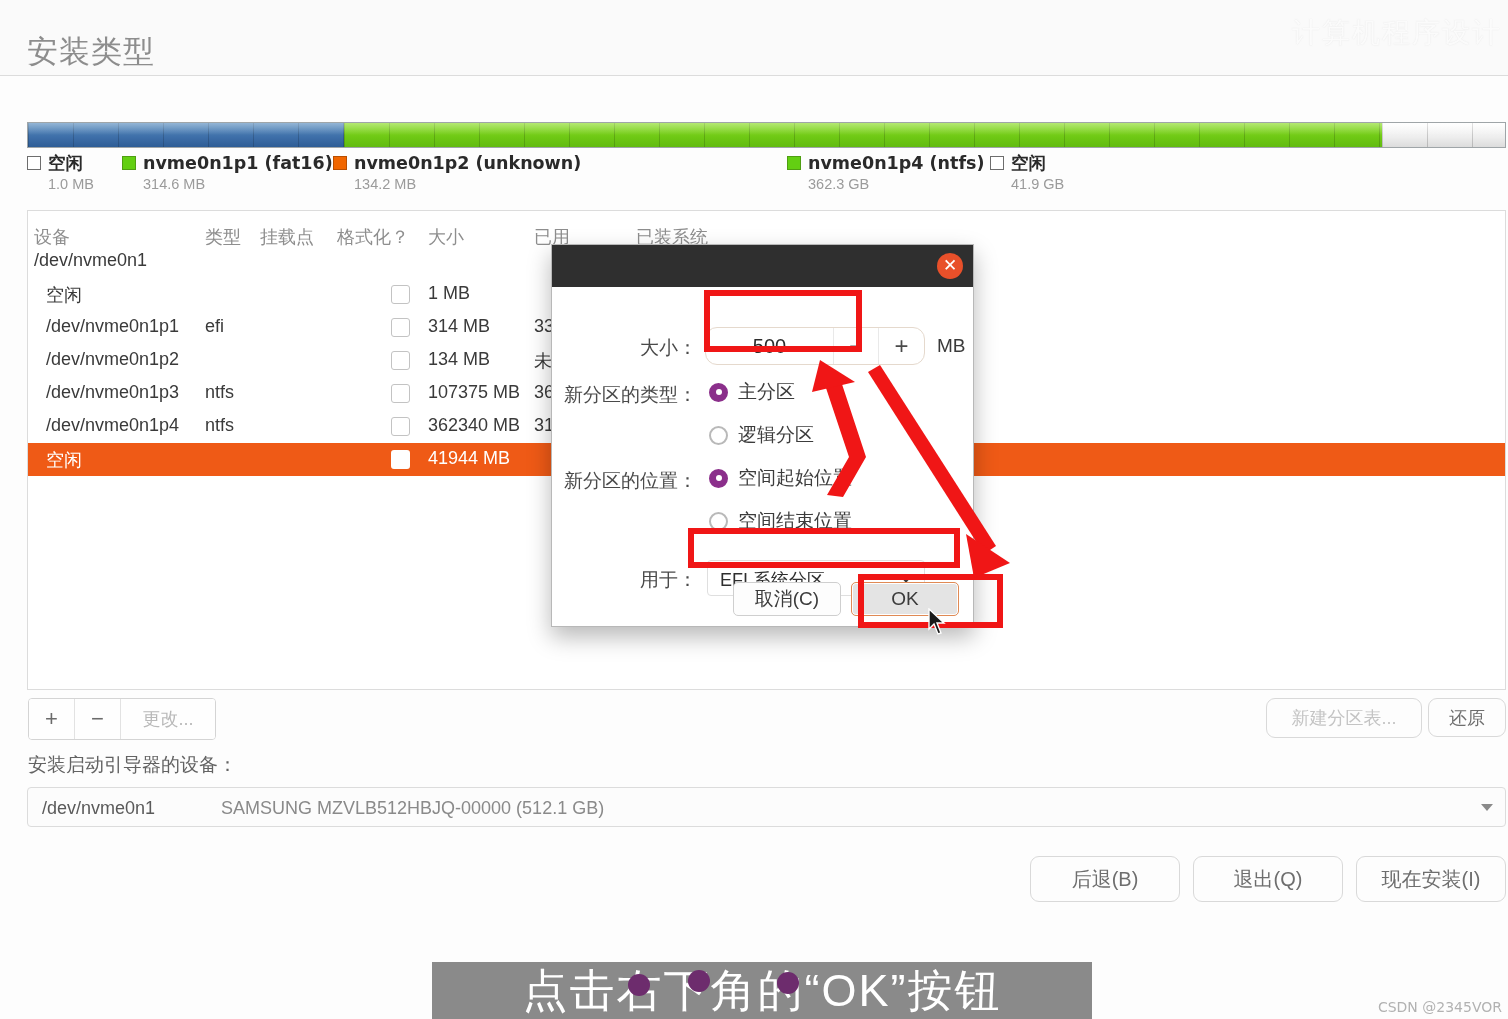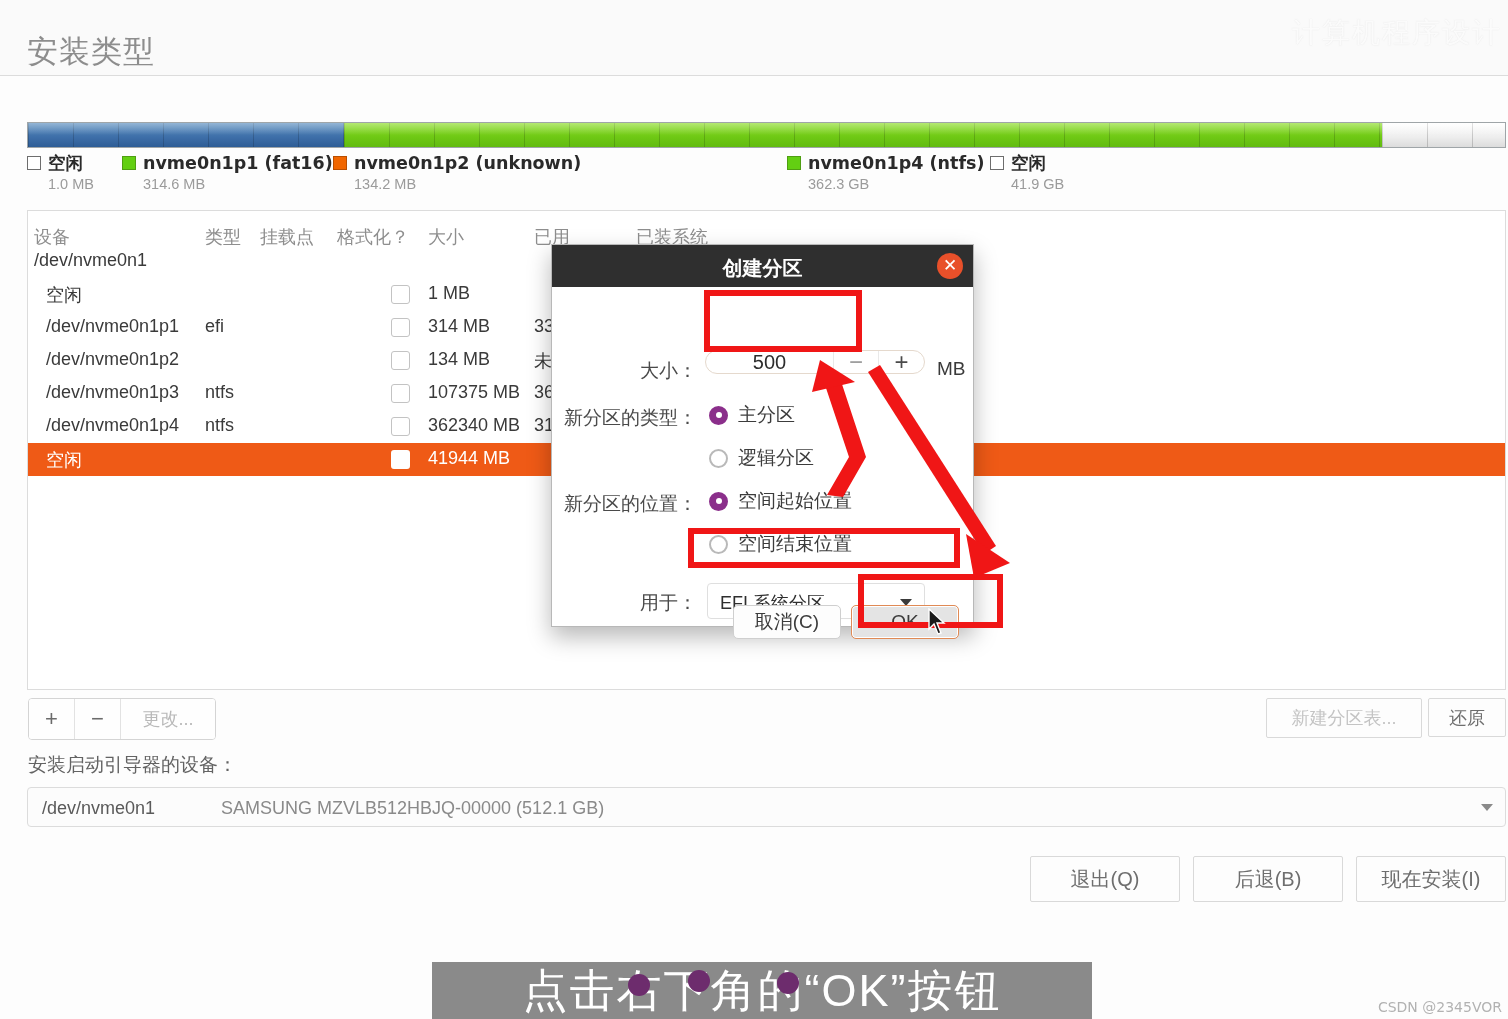--- a/index.html
+++ b/index.html
@@ -72,21 +72,21 @@
 
   
   .minibar { position: absolute; left: 28px; top: 698px; display: flex;
      border: 1px solid #d4d4d4; border-radius: 4px; overflow: hidden; background: #fff; }
   .minibar .mb { width: 46px; height: 40px; display: flex; align-items: center; justify-content: center;
      font-size: 22px; color: #6b6b6b; border-right: 1px solid #e2e2e2; background: #fefefe; }
   .minibar .mb:last-child { border-right: none; }
   .minibar .mb.wide { width: 94px; font-size: 18px; color: #b9b9b9; }
 
   .btn {
-    border: 1px solid #d9d9d9; border-radius: 2px; background: #fdfdfd;
+    border: 1px solid #d9d9d9; border-radius: 9px; background: #fdfdfd;
     font-size: 18px; color: #6e6e6e; display: flex; align-items: center; justify-content: center;
     font-family: "Liberation Sans", sans-serif;
   }
   .btn.dis { color: #c4c4c4; }
   .btn-newtable { position: absolute; right: 86px; top: 698px; width: 156px; height: 40px; }
   .btn-restore  { position: absolute; right: 2px;  top: 698px; width: 78px;  height: 39px; }
 
   .boot-label { position: absolute; left: 28px; top: 752px; font-size: 19px; color: #636363; }
   .boot-select {
     position: absolute; left: 27px; top: 787px; width: 1479px; height: 40px;
@@ -105,24 +105,24 @@
     position: absolute; left: 551px; top: 244px; width: 423px; height: 383px;
     background: #fff; border: 1px solid #b8b8b8;
     box-shadow: 0 10px 22px rgba(0,0,0,0.28);
   }
   .dlg-title-bar { position: relative; height: 42px; background: #2f2f2f; }
   .dlg-title { position: absolute; left: 0; right: 0; top: 10px; text-align: center;
     font-size: 20px; color: #fff; font-weight: bold; }
   .dlg-close { position: absolute; right: 10px; top: 8px; width: 26px; height: 26px;
     border-radius: 50%; background: #e8502a; color: #fff; font-size: 17px; line-height: 26px;
     text-align: center; font-weight: bold; }
-  .dlg-body { position: relative; height: 341px; margin-top: 23px; }
+  .dlg-body { position: relative; height: 341px; }
 
   .f-label { position: absolute; font-size: 19px; color: #4a4a4a; text-align: right; white-space: nowrap; }
-  .spin { position: absolute; left: 153px; top: 40px; width: 220px; height: 24px;
+  .spin { position: absolute; left: 153px; top: 40px; width: 220px; height: 38px;
     border: 1px solid #e5d9cd; border-radius: 12px; background: #fff; display: flex; }
   .spin-val { flex: 1; display: flex; align-items: center; justify-content: center;
     font-size: 20px; color: #2d2d2d; border-right: 1px solid #e9e9e9; }
   .spin-btn { width: 45px; display: flex; align-items: center; justify-content: center;
     font-size: 24px; color: #9b9b9b; border-right: 1px solid #e9e9e9; }
   .spin-btn:last-child { border-right: none; color:#4a4a4a; }
   .unit { position: absolute; left: 385px; top: 48px; font-size: 19px; color: #3a3a3a; }
 
   .radio-row { position: absolute; display: flex; align-items: center; gap: 10px; }
   .radio { width: 19px; height: 19px; border-radius: 50%; border: 2px solid #b9b9b9; background: #fff;
@@ -295,28 +295,27 @@
   <div class="btn btn-restore">还原</div>
 
   <div class="boot-label">安装启动引导器的设备：</div>
   <div class="boot-select">
     <div class="boot-dev">/dev/nvme0n1</div>
     <div class="boot-desc">SAMSUNG MZVLB512HBJQ-00000 (512.1 GB)</div>
     <div class="caret"></div>
   </div>
 
   <div class="footer-btns">
+    <div class="btn">后退(B)</div>
     <div class="btn">退出(Q)</div>
-    <div class="btn">后退(B)</div>
     <div class="btn">现在安装(I)</div>
   </div>
 
   <div class="dlg">
     <div class="dlg-title-bar">
-      <div class="dlg-title">创建分区</div>
       <div class="dlg-close">✕</div>
     </div>
     <div class="dlg-body">
 
       <div class="f-label" style="left:30px; top:48px; width:115px;">大小：</div>
       <div class="spin">
         <div class="spin-val">500</div>
         <div class="spin-btn">−</div>
         <div class="spin-btn">+</div>
       </div>

